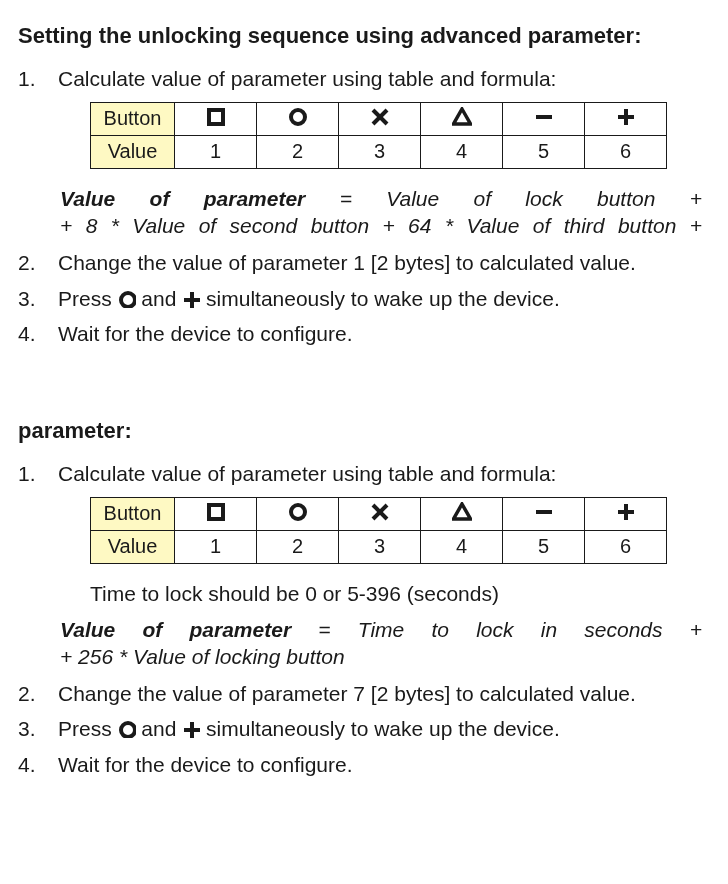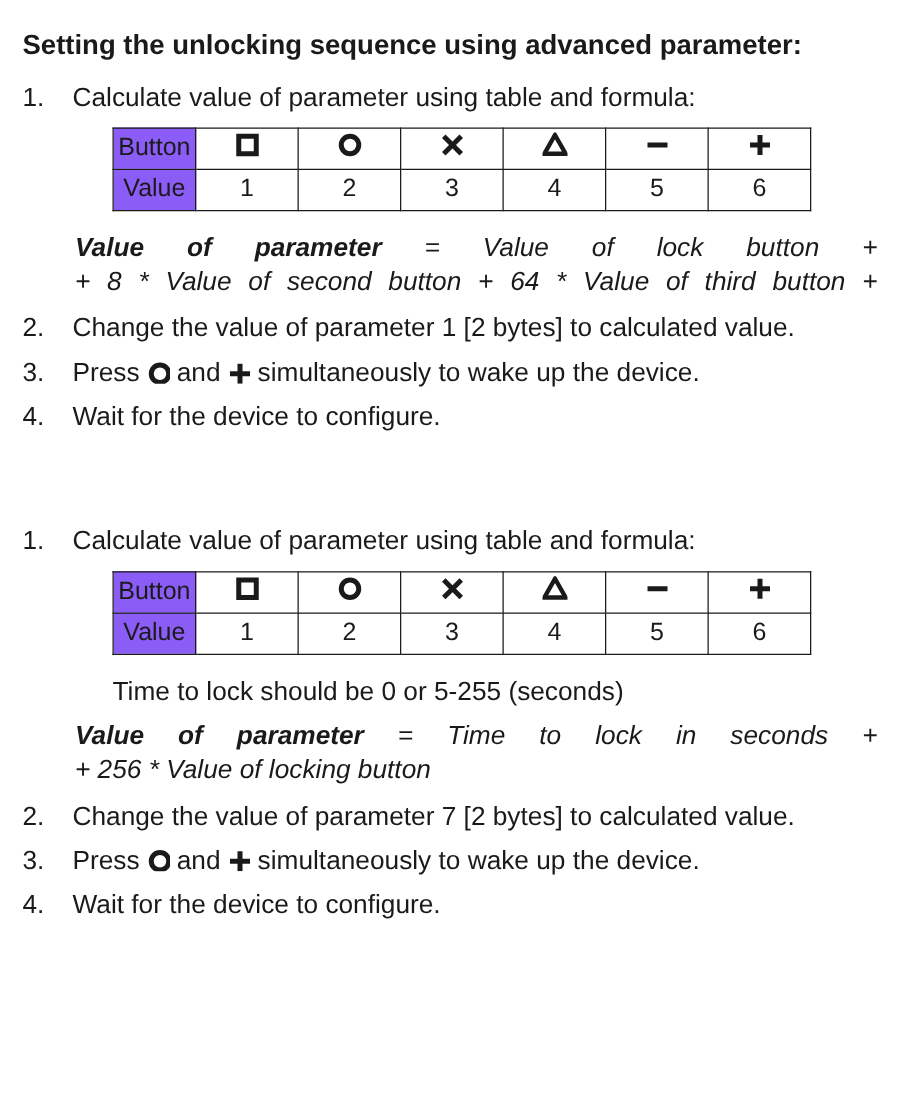--- a/index.html
+++ b/index.html
@@ -48,22 +48,22 @@
       border-collapse: collapse;
     }
     td {
       border: 1.5px solid #1a1a1a;
       text-align: center;
       padding: 2px 0 4px 0;
       font-size: 20px;
       height: 31px;
     }
     td.label {
-      background: #8b5cf6;
-      width: 66px;
+      background: #fef9c3;
+      width: 84px;
     }
     td.cell {
       width: 82px;
     }
     .formula {
       padding-left: 42px;
       padding-right: 8px;
       font-style: italic;
       font-size: 21px;
       margin-bottom: 10px;
@@ -171,20 +171,21 @@
       </svg><span> and </span><svg class="iicon" width="18" height="18">
         <use href="#i-plus"></use>
       </svg><span> simultaneously to wake up the device.</span>
   </li>
   <li>Wait for the device to configure.</li>
 </ol>
 
 <div class="section-gap"></div>
 
 <div class="heading h2-justify">
+  <span class="last">parameter:</span>
 </div>
 
 <ol>
   <li>Calculate value of parameter using table and formula:</li>
 </ol>
 
 <div class="table-wrap">
   <table>
     <tbody>
         <tr>
@@ -214,21 +215,21 @@
       <td class="cell">2</td>
       <td class="cell">3</td>
       <td class="cell">4</td>
       <td class="cell">5</td>
       <td class="cell">6</td>
     </tr>
   </tbody>
     </table>
 </div>
 
-<div class="note">Time to lock should be 0 or 5-255 (seconds)</div>
+<div class="note">Time to lock should be 0 or 5-396 (seconds)</div>
 
 <div class="formula">
   <span class="fl"><span class="strong">Value of parameter</span><span> = Time to lock in seconds + </span></span>
   <span class="line">+ 256 * Value of locking button</span>
 </div>
 
 <ol start="2" style="counter-reset:item 1">
   <li>Change the value of parameter 7 [2 bytes] to calculated value.</li>
   <li>
     <span>Press </span><svg class="iicon" width="18" height="18">

